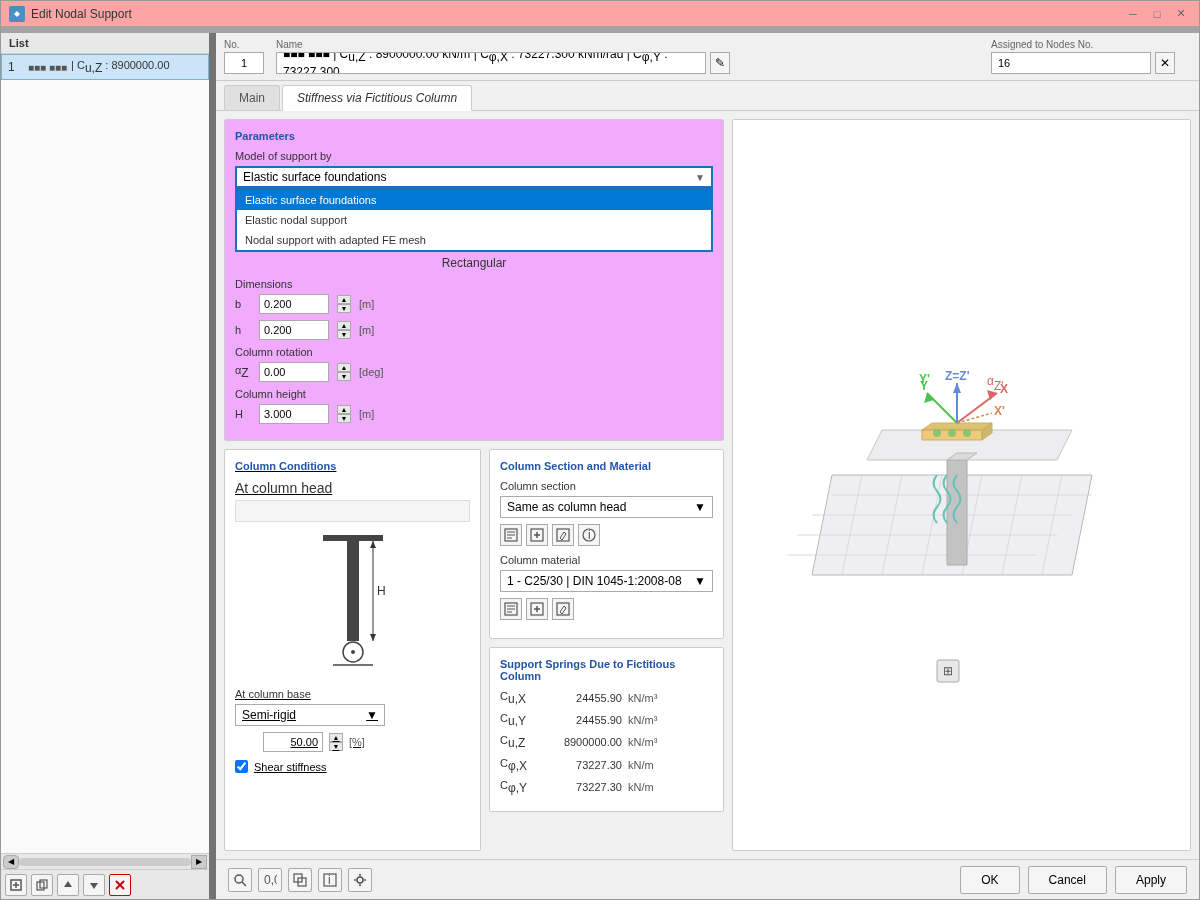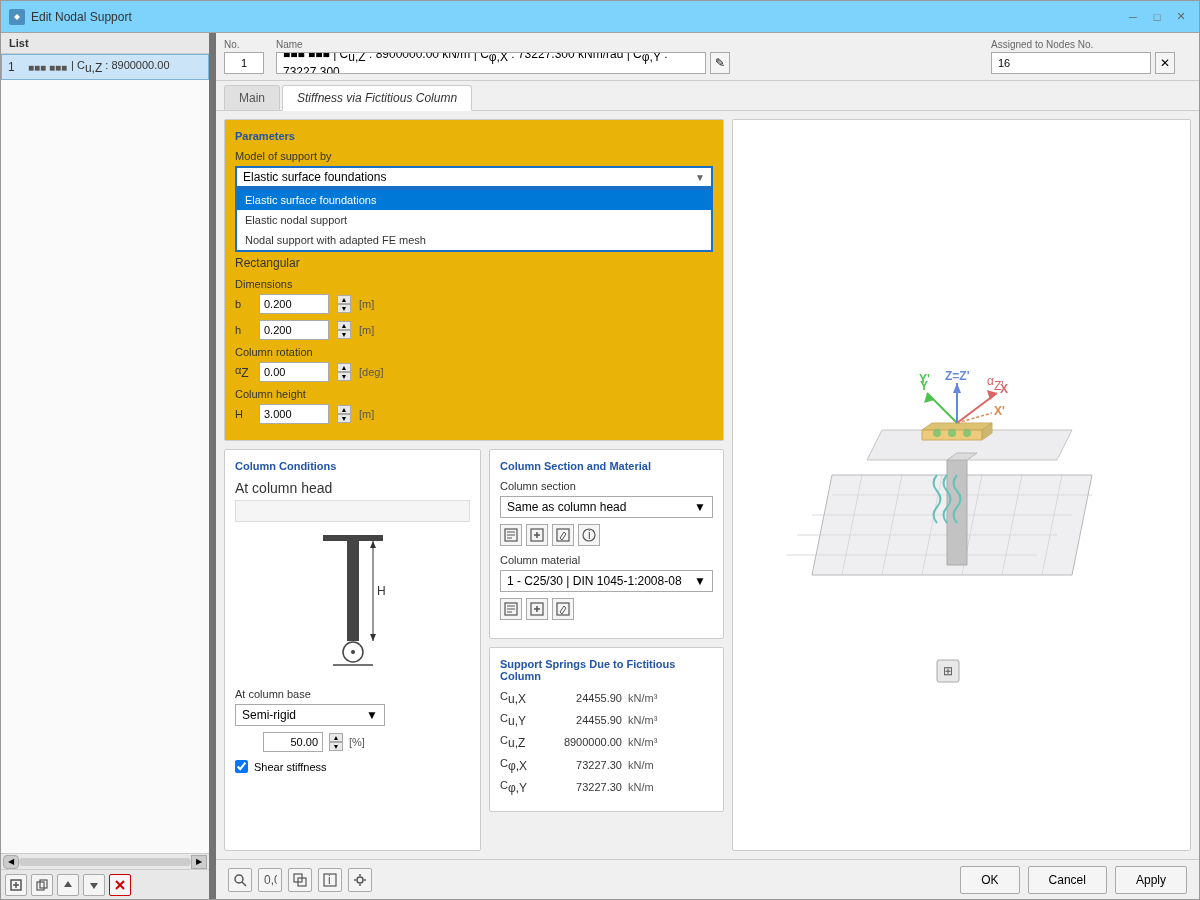--- a/index.html
+++ b/index.html
@@ -1,20 +1,20 @@
 <!DOCTYPE html>
 <html><head>
   <meta charset="utf-8">
   <style>
     * { box-sizing: border-box; margin: 0; padding: 0; font-family: 'Segoe UI', Arial, sans-serif; font-size: 12px; }
     body { background: #f0f0f0; width: 1200px; height: 900px; overflow: hidden; }
 
     .window { width: 1200px; height: 900px; background: #f0f0f0; border: 1px solid #999; display: flex; flex-direction: column; }
 
-    .title-bar { background: #7dd3fc; height: 32px; display: flex; align-items: center; padding: 0 8px; border-bottom: 1px solid #a3a3a3; gap: 6px; }
+    .title-bar { background: #fca5a5; height: 32px; display: flex; align-items: center; padding: 0 8px; border-bottom: 7px solid #a3a3a3; gap: 6px; }
     .title-bar-icon { width: 16px; height: 16px; background: #4a8fc0; border-radius: 2px; display: flex; align-items: center; justify-content: center; color: white; font-size: 9px; font-weight: bold; }
     .title-bar-text { font-size: 12px; color: #333; flex: 1; }
     .title-bar-buttons { display: flex; gap: 4px; }
     .title-btn { width: 20px; height: 18px; background: transparent; border: none; cursor: pointer; font-size: 11px; color: #666; display: flex; align-items: center; justify-content: center; }
 
     .main-content { display: flex; flex: 1; overflow: hidden; }
 
     
     .left-panel { width: 215px; background: #fafafa; border-right: 7px solid #737373; display: flex; flex-direction: column; }
     .panel-header { background: #e8e8e8; padding: 4px 8px; font-size: 11px; color: #333; border-bottom: 1px solid #ccc; font-weight: 600; }
@@ -43,48 +43,48 @@
     .tab { padding: 5px 14px; border: 1px solid #ccc; border-bottom: none; background: #e0e0e0; cursor: pointer; font-size: 12px; color: #555; margin-right: 2px; border-radius: 3px 3px 0 0; }
     .tab.active { background: white; color: #333; border-bottom: 1px solid white; margin-bottom: -1px; z-index: 1; font-style: italic; }
 
     
     .content-area { display: flex; flex: 1; padding: 8px; gap: 8px; background: #f0f0f0; overflow: hidden; }
     .left-col { width: 500px; display: flex; flex-direction: column; gap: 8px; }
     .right-col { flex: 1; background: white; border: 1px solid #ccc; border-radius: 2px; position: relative; overflow: hidden; }
     .section-title { font-size: 11px; color: #2255aa; font-weight: 600; margin-bottom: 8px; }
 
     
-    .params-section { background: #eab308; border: 1px solid #ccc; border-radius: 2px; padding: 10px; position: relative; }
+    .params-section { background: #f0abfc; border: 1px solid #ccc; border-radius: 2px; padding: 10px; position: relative; }
     .model-label { font-size: 11px; color: #333; margin-bottom: 4px; }
     .dropdown-container { position: relative; }
     .dropdown-btn { width: 100%; height: 22px; background: white; border: 2px solid #1a6fc4; display: flex; align-items: center; padding: 0 6px; cursor: pointer; justify-content: space-between; font-size: 11px; }
     .dropdown-arrow { font-size: 10px; color: #666; }
 
     .dropdown-list { position: absolute; top: 22px; left: 0; right: 0; background: white; border: 2px solid #1a6fc4; z-index: 100; }
     .dropdown-item { padding: 4px 8px; cursor: pointer; font-size: 11px; color: #333; }
     .dropdown-item.selected { background: #0078d7; color: white; }
 
-    .shape-label { font-size: 11px; color: #333; margin: 4px 0 4px; }
+    .shape-label { font-size: 11px; color: #333; margin: 4px 0 4px; text-align: center; }
 
     
     .dim-row { display: flex; align-items: center; gap: 8px; margin-bottom: 6px; }
     .dim-label { width: 16px; font-size: 11px; color: #333; }
     .dim-input { width: 70px; height: 20px; border: 1px solid #aaa; background: white; padding: 0 4px; font-size: 11px; }
     .spin-btns { display: flex; flex-direction: column; }
     .spin-btn { width: 14px; height: 9px; background: #e8e8e8; border: 1px solid #aaa; display: flex; align-items: center; justify-content: center; font-size: 7px; cursor: pointer; line-height: 1; }
     .unit-label { font-size: 11px; color: #555; }
 
     
     .col-section-box { background: white; border: 1px solid #ccc; border-radius: 2px; padding: 10px; }
     .material-dropdown { width: 100%; height: 22px; background: white; border: 1px solid #aaa; display: flex; align-items: center; padding: 0 6px; cursor: pointer; justify-content: space-between; font-size: 11px; margin-bottom: 6px; }
     .icon-row { display: flex; gap: 4px; margin-bottom: 8px; }
     .icon-btn { width: 22px; height: 22px; background: #f5f5f5; border: 1px solid #aaa; display: flex; align-items: center; justify-content: center; cursor: pointer; font-size: 12px; }
 
     
-    .conditions-section { background: white; border: 1px solid #ccc; border-radius: 2px; padding: 10px; flex: 1; }
+    .conditions-section { background: white; border: 1px solid #ccc; border-radius: 2px; padding: 10px; flex: 1; text-decoration: underline; }
     .conditions-diagram { display: flex; flex-direction: column; align-items: center; margin: 8px 0; }
 
     
     .springs-section { background: white; border: 1px solid #ccc; border-radius: 2px; padding: 10px; }
     .spring-row { display: flex; align-items: center; margin-bottom: 6px; gap: 6px; }
     .spring-label { min-width: 36px; font-size: 11px; color: #333; }
     .spring-value { min-width: 80px; font-size: 11px; color: #333; text-align: right; }
     .spring-unit { font-size: 11px; color: #555; }
 
     

